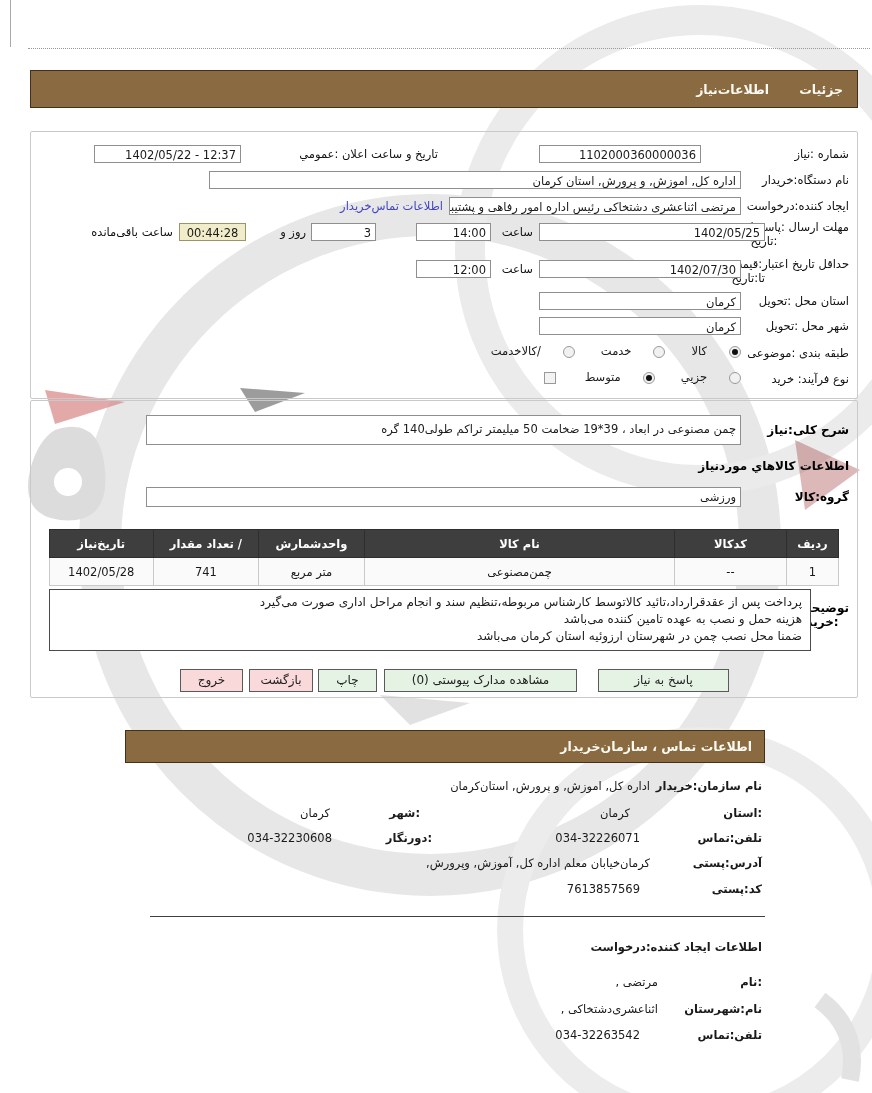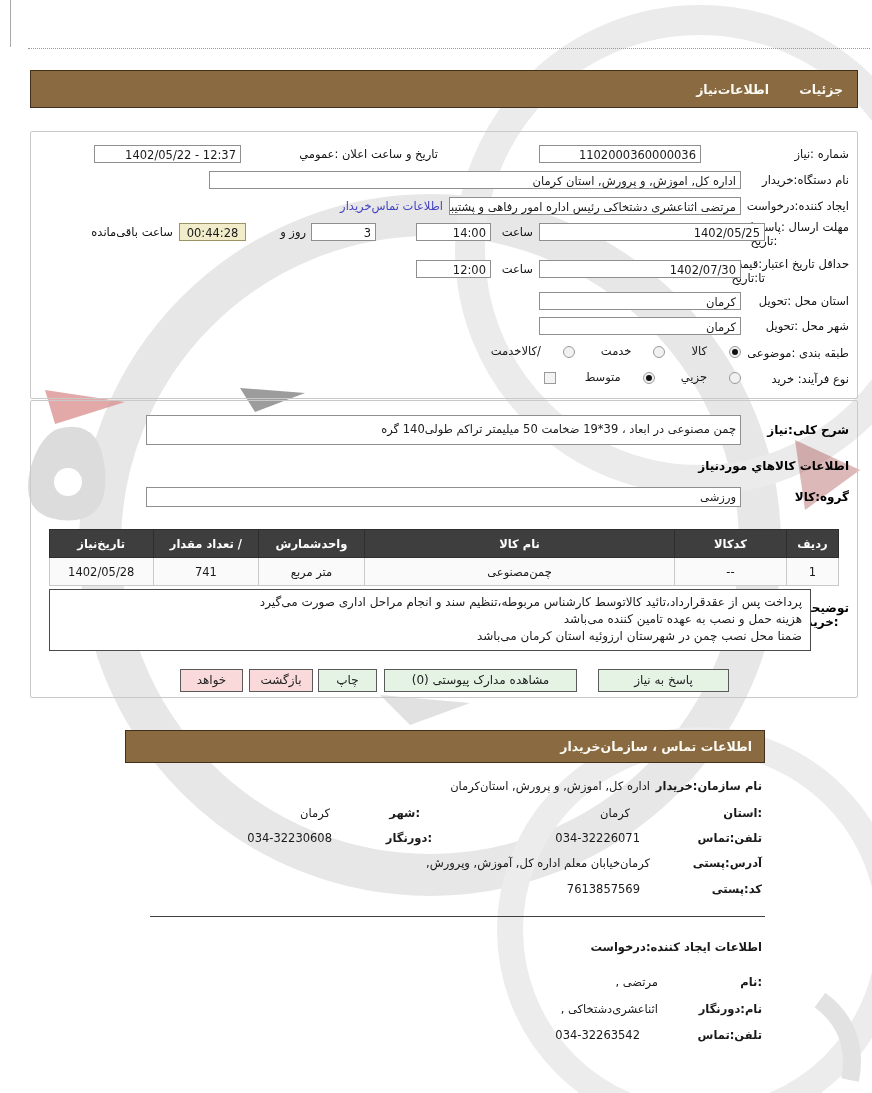--- a/index.html
+++ b/index.html
@@ -171,21 +171,21 @@
       <div>پرداخت پس از عقدقرارداد،تائید کالاتوسط کارشناس  مربوطه،تنظیم سند و انجام مراحل اداری صورت می‌گیرد</div>
       <div>هزینه حمل و نصب به عهده تامین کننده می‌باشد</div>
       <div>ضمنا محل نصب چمن در شهرستان ارزوئیه استان کرمان می‌باشد</div>
     </div>
   </div>
 
   <div class="btn green" style="left:598px;top:669px;width:131px;z-index:2;">پاسخ به نیاز</div>
   <div class="btn green" style="left:384px;top:669px;width:193px;z-index:2;">مشاهده مدارک پیوستی (0)</div>
   <div class="btn green" style="left:318px;top:669px;width:59px;z-index:2;">چاپ</div>
   <div class="btn pink" style="left:249px;top:669px;width:64px;z-index:2;">بازگشت</div>
-  <div class="btn pink" style="left:180px;top:669px;width:63px;z-index:2;">خواهد</div>
+  <div class="btn pink" style="left:180px;top:669px;width:63px;z-index:2;">خروج</div>
 
   <div class="abs bar" style="left:125px;top:730px;width:640px;height:33px;line-height:31px;padding:0 12px;z-index:2;">
     <span>اطلاعات تماس ، سازمان‌خریدار</span>
   </div>
 
   <span class="abs cb" style="right:110px;top:779px;z-index:2;">نام سازمان:خریدار</span>
   <span class="abs cl" style="right:222px;top:779px;z-index:2;">اداره كل, اموزش, و پرورش, استان‌كرمان</span>
 
   <span class="abs cb" style="right:110px;top:806px;z-index:2;">:استان</span>
   <span class="abs cl" style="right:242px;top:806px;z-index:2;">كرمان</span>
@@ -203,19 +203,19 @@
   <span class="abs cb" style="right:110px;top:882px;z-index:2;">کد:پستی</span>
   <span class="abs cl num" style="right:232px;top:882px;z-index:2;">7613857569</span>
 
   <div class="abs" style="left:150px;top:916px;width:615px;height:0;border-top:1px solid #3f3f3f;z-index:2;"></div>
 
   <span class="abs cb" style="right:110px;top:940px;z-index:2;">اطلاعات ایجاد کننده:درخواست</span>
 
   <span class="abs cb" style="right:110px;top:975px;z-index:2;">:نام</span>
   <span class="abs cl" style="right:214px;top:975px;z-index:2;">مرتضی ,</span>
 
-  <span class="abs cb" style="right:110px;top:1002px;z-index:2;">نام:دورنگار</span>
+  <span class="abs cb" style="right:110px;top:1002px;z-index:2;">نام:شهرستان</span>
   <span class="abs cl" style="right:214px;top:1002px;z-index:2;text-align:center;">اثناعشری‌دشتخاکی ,</span>
 
   <span class="abs cb" style="right:110px;top:1028px;z-index:2;">تلفن:تماس</span>
   <span class="abs cl num" style="right:232px;top:1028px;z-index:2;">034-32263542</span>
 
 </div>
 
 </body></html>

